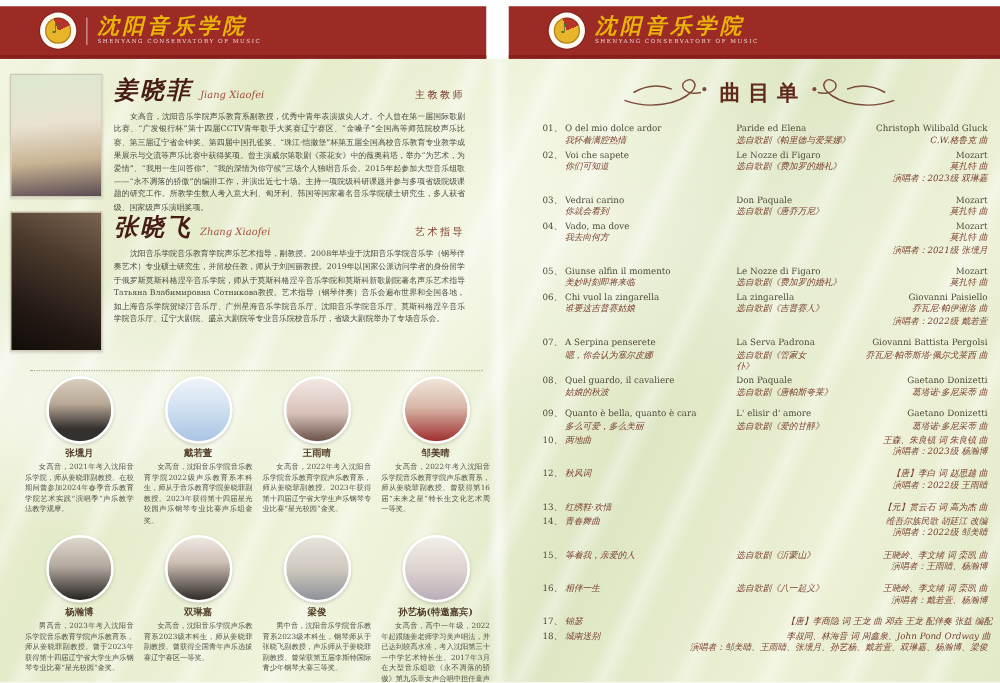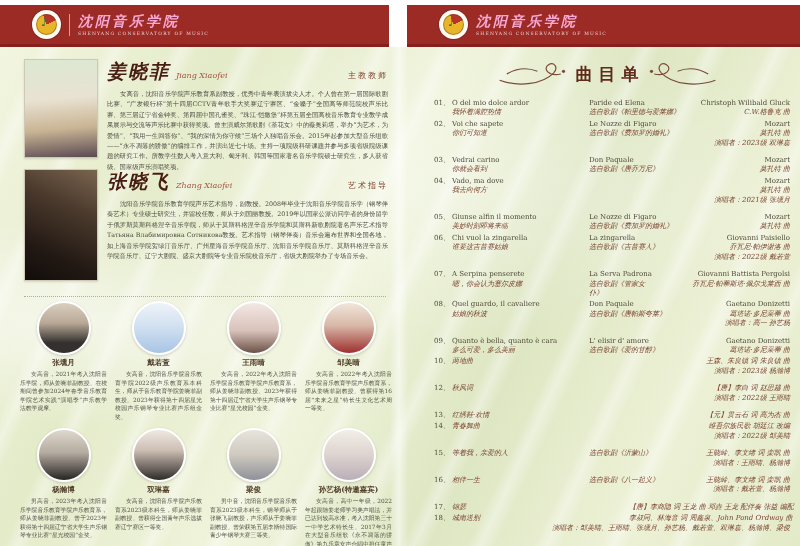--- a/index.html
+++ b/index.html
@@ -24,24 +24,24 @@
   .band-left{left:0;width:389px;}
   .band-right{left:407px;width:393px;}
   .brand{display:flex;align-items:center;height:100%;padding-left:32px;gap:8px;}
   .logo{width:29px;height:29px;border-radius:50%;background:#fdfbf4;position:relative;flex:0 0 auto;
         box-shadow:0 0 0 1px rgba(0,0,0,.15);}
   .logo::before{content:"";position:absolute;inset:4px;border-radius:50%;
         background:conic-gradient(from 220deg,#e8b42a 0 120deg,#b9332a 120deg 205deg,#e8b42a 205deg 360deg);
         box-shadow:inset 0 0 0 1px rgba(90,60,10,.4);}
   .logo::after{content:"♪";position:absolute;left:9px;top:6px;font-size:11px;color:#3c6e33;}
   .brand-divider{width:1px;height:22px;background:rgba(255,255,255,.55);}
-  .brand-zh{font-size:14px;font-weight:bold;font-style:italic;color:#f9a8d4;letter-spacing:3px;line-height:15px;}
+  .brand-zh{font-size:17px;font-weight:bold;font-style:italic;color:#eab308;letter-spacing:3px;line-height:15px;}
   .brand-en{font-size:4.5px;color:rgba(255,255,255,.8);letter-spacing:1.2px;margin-top:2px;}
   
-  .teacher{position:absolute;left:24px;width:364px;display:flex;gap:9px;}
+  .teacher{position:absolute;left:8px;width:364px;display:flex;gap:9px;}
   .teacher-0{top:59px;}
   .teacher-1{top:169px;}
   .t-photo{flex:0 0 72px;border:1px solid #cfc8b4;box-shadow:0 1px 2px rgba(0,0,0,.12);}
   .t-photo-0{height:97px;background:linear-gradient(175deg,#dce8d2 0%,#e9e2d2 40%,#c9b494 70%,#5a4a52 100%);}
   .t-photo-1{height:110px;background:linear-gradient(205deg,#7a6450 0%,#4a392c 35%,#211813 75%,#120d0a 100%);}
   .t-main{flex:1;min-width:0;}
   .t-head{display:flex;align-items:baseline;gap:6px;}
   .t-name{font-size:19px;font-weight:bold;font-style:italic;color:#471c12;letter-spacing:2px;}
   .t-pinyin{font-size:8px;font-style:italic;color:#a4533f;}
   .t-role{margin-left:auto;font-size:8px;color:#7c3a28;letter-spacing:2px;}
@@ -332,23 +332,20 @@
             <span class="ti">Quel guardo, il cavaliere</span>
           </span>
       <span class="c-src">Don Paquale</span>
       <span class="c-right">Gaetano Donizetti</span>
     </div>
     <div class="row r2">
       <span class="c-left zh">姑娘的秋波</span>
       <span class="c-src zh">选自歌剧《唐帕斯夸莱》</span>
       <span class="c-right zh">葛塔诺·多尼采蒂 曲</span>
     </div>
-    <div class="row r3">
-      <span class="c-right zh">演唱者：高一 孙艺杨</span>
-    </div>
   </div>
 
   <div class="item it-8">
     <div class="row r1">
       <span class="c-left">
             <span class="no">09、</span>
             <span class="ti">Quanto è bella, quanto è cara</span>
           </span>
       <span class="c-src">L' elisir d' amore</span>
       <span class="c-right">Gaetano Donizetti</span>

